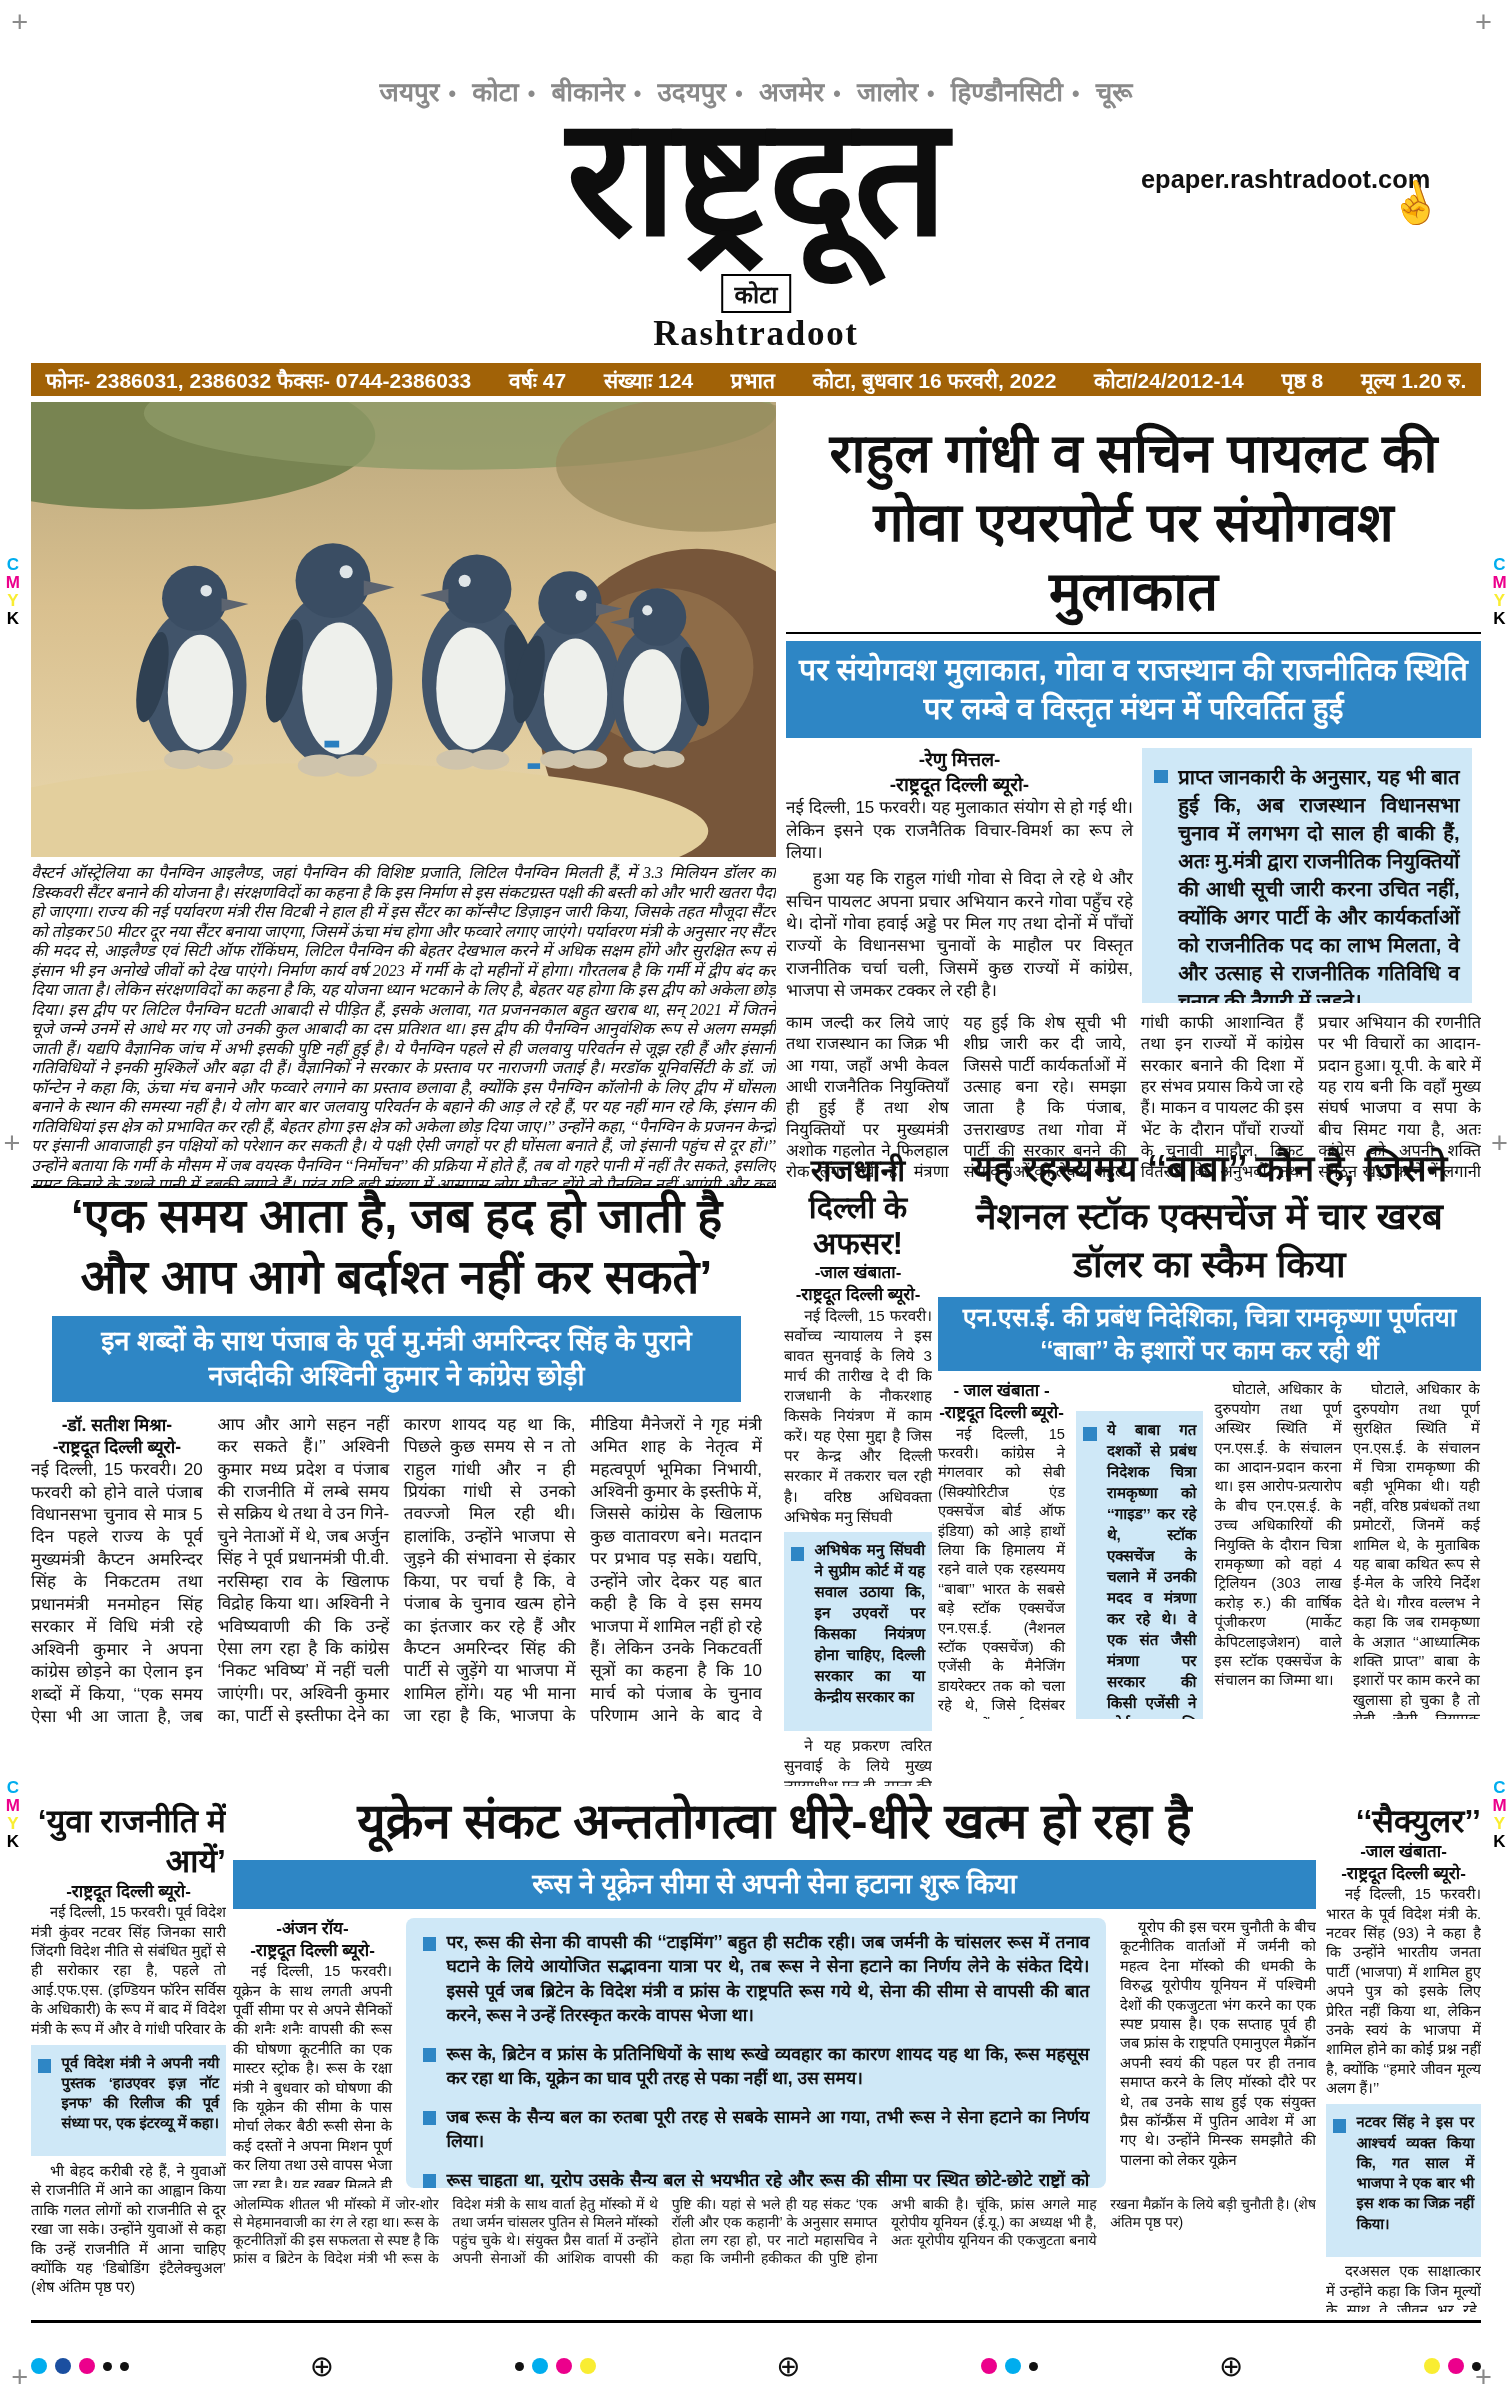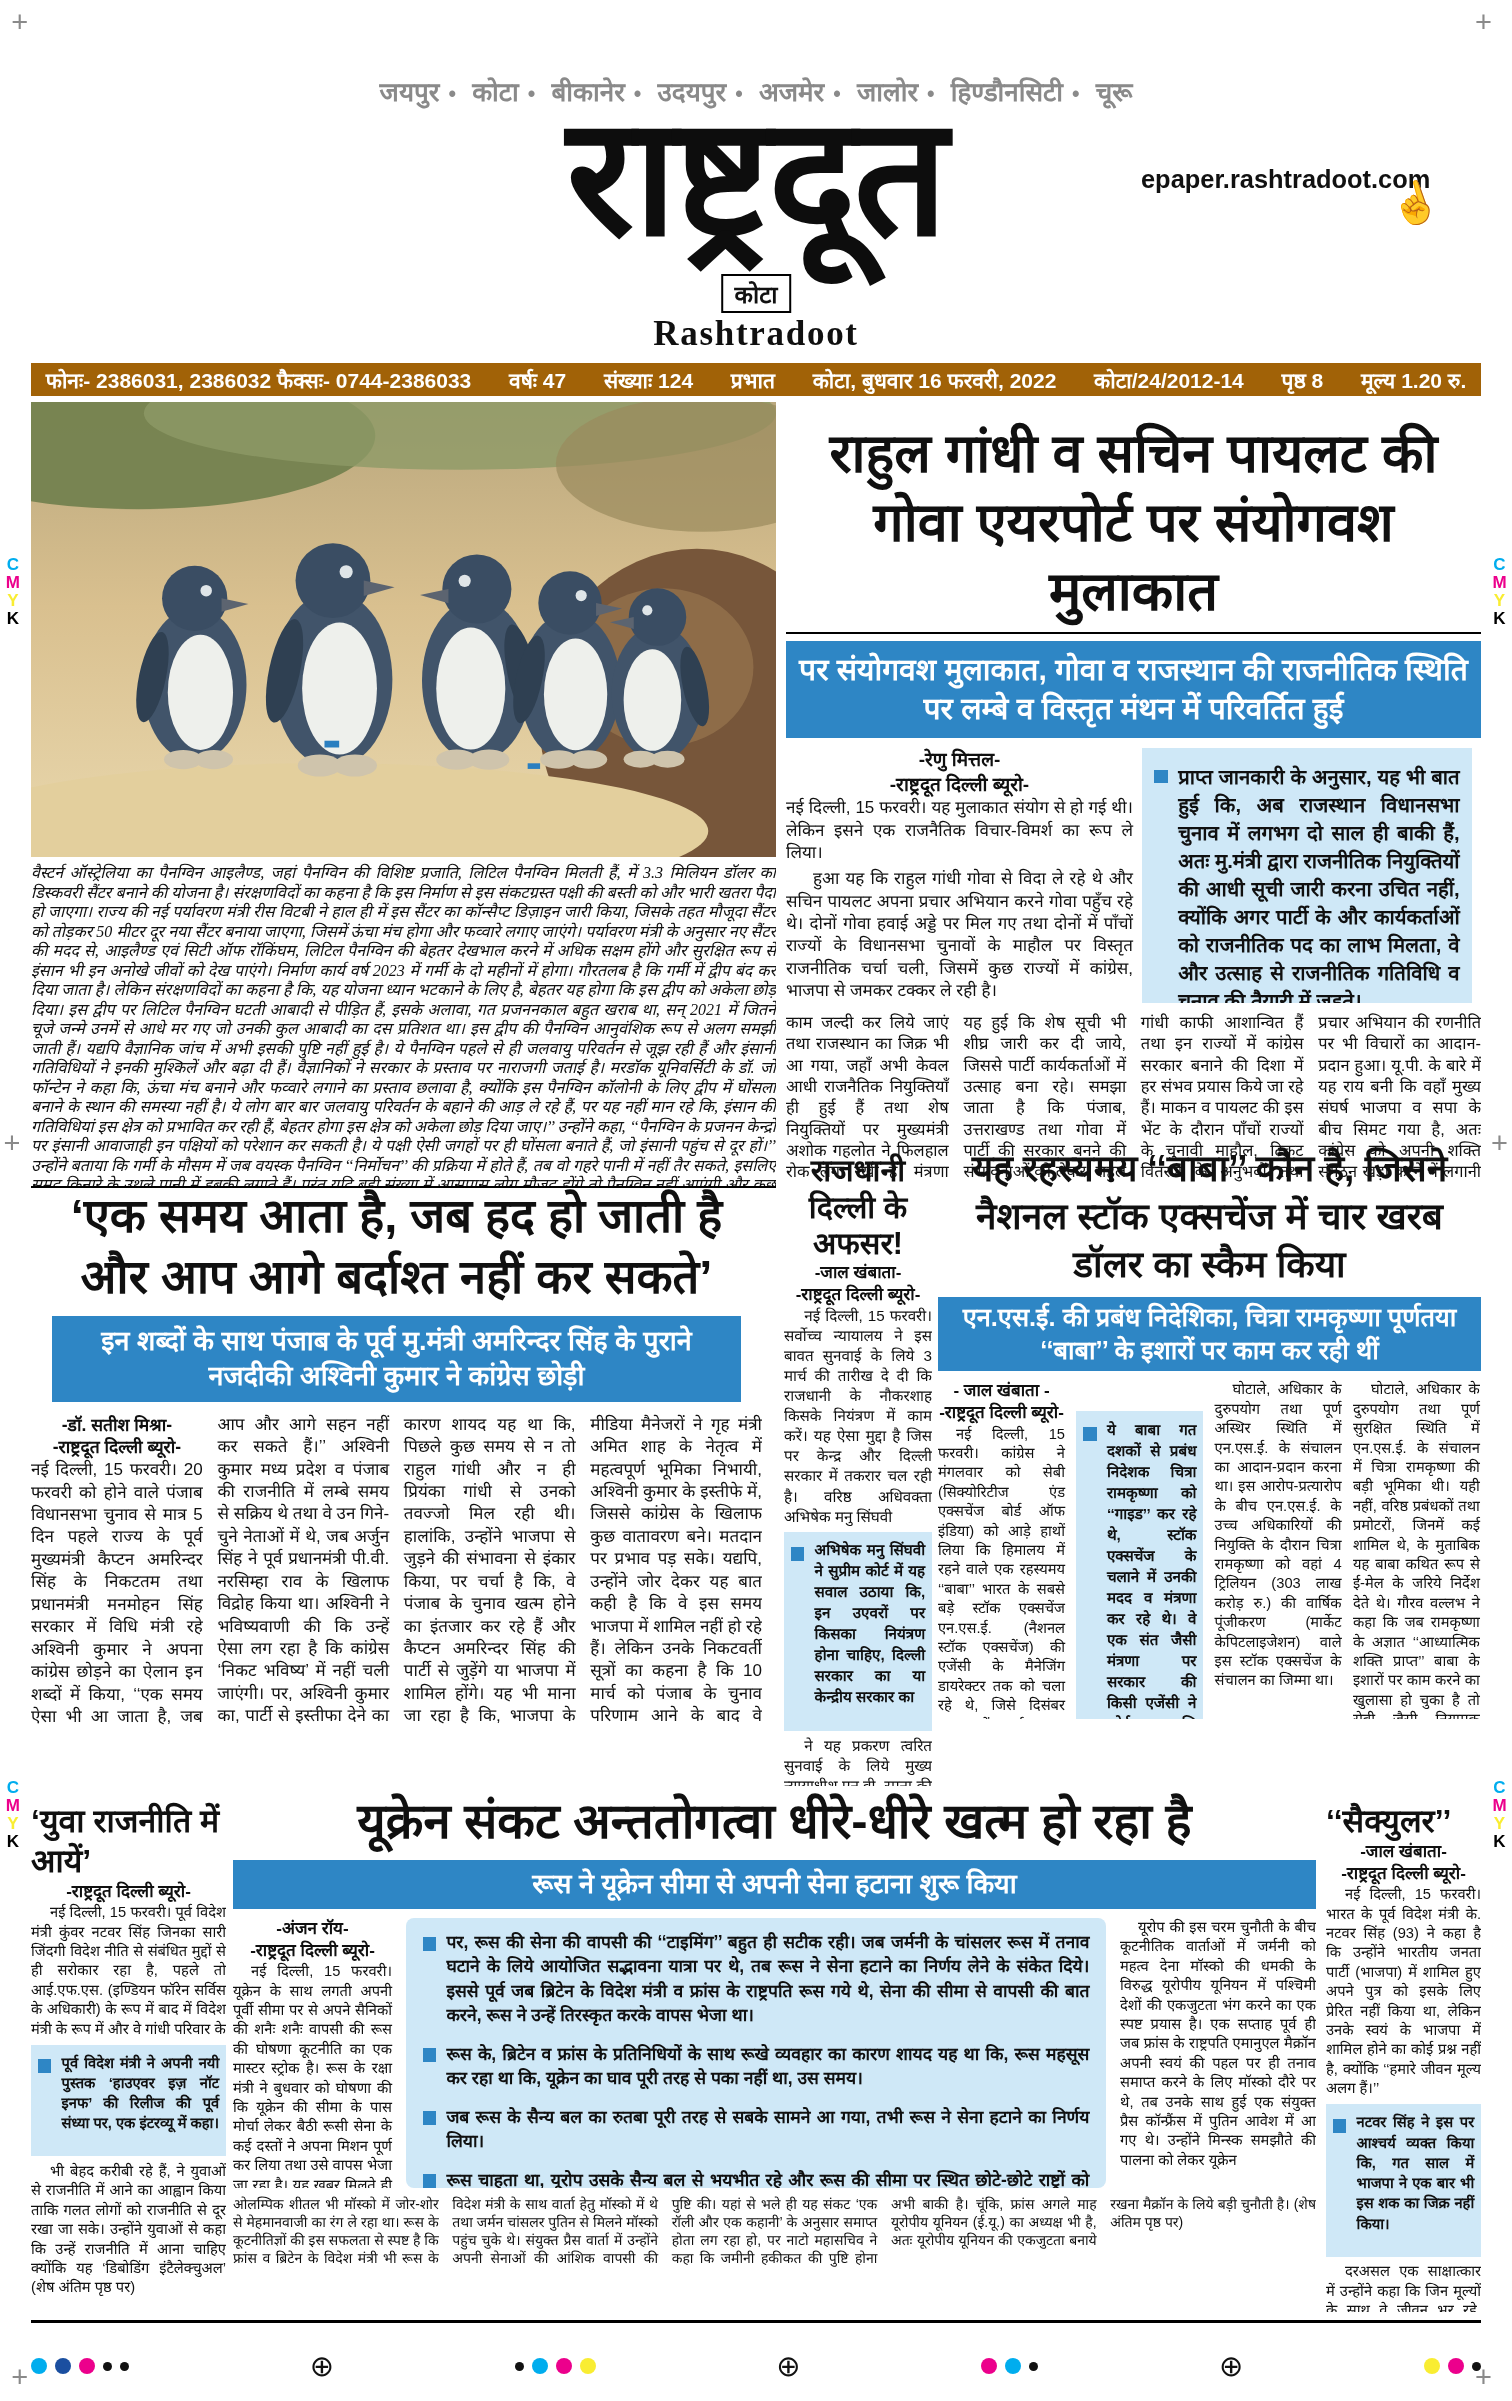--- a/index.html
+++ b/index.html
@@ -74,21 +74,21 @@
   .baba-headline{font-size:37px;font-weight:800;line-height:1.3;text-align:center;}
   .baba-sub{margin-top:8px;padding:4px 9px;font-size:25.4px;line-height:1.3;}
   .baba-row{display:flex;gap:11.3px;margin-top:9px;height:339px;overflow:hidden;}
   .baba-col{width:127px;flex:0 0 auto;}
   .baba-col .p{font-size:14.7px;text-indent:18px;}
   .baba-box{padding:9px 6.8px;box-sizing:border-box;margin-top:31px;}
   .baba-box .tx{font-size:15.2px;}
 
   
   .youth{top:1801px;left:31px;width:195px;height:511px;overflow:hidden;}
-  .side-headline{font-size:32px;font-weight:800;line-height:1.25;text-align:left;}
+  .side-headline{font-size:32px;font-weight:800;line-height:1.25;text-align:right;}
   .youth .p,.secular .p{font-size:14.7px;text-indent:19px;}
   .youth .lightbox,.secular .lightbox{padding:8px 6.8px;margin:5.6px 0;}
   .youth .tx,.secular .tx{font-size:14.7px;}
 
   .ukraine{top:1791px;left:233px;width:1083px;}
   .ukraine-headline{font-size:49px;font-weight:800;line-height:1.25;text-align:center;}
   .ukraine-sub{margin-top:8px;padding:6.8px 9px;font-size:27px;line-height:1.3;}
   .ukraine-row{display:flex;gap:13.6px;margin-top:9px;height:270px;overflow:hidden;}
   .ukr-left{width:159px;flex:0 0 auto;}
   .ukr-left .p,.ukr-right .p{font-size:14.7px;text-indent:18px;}

